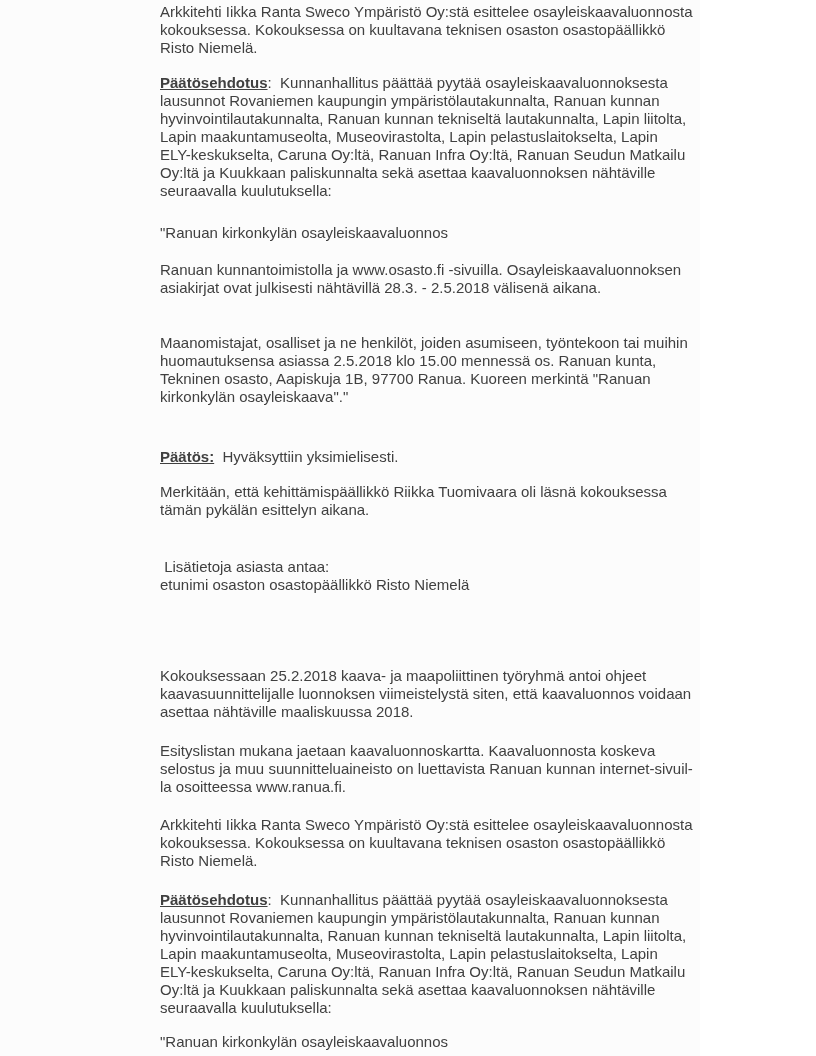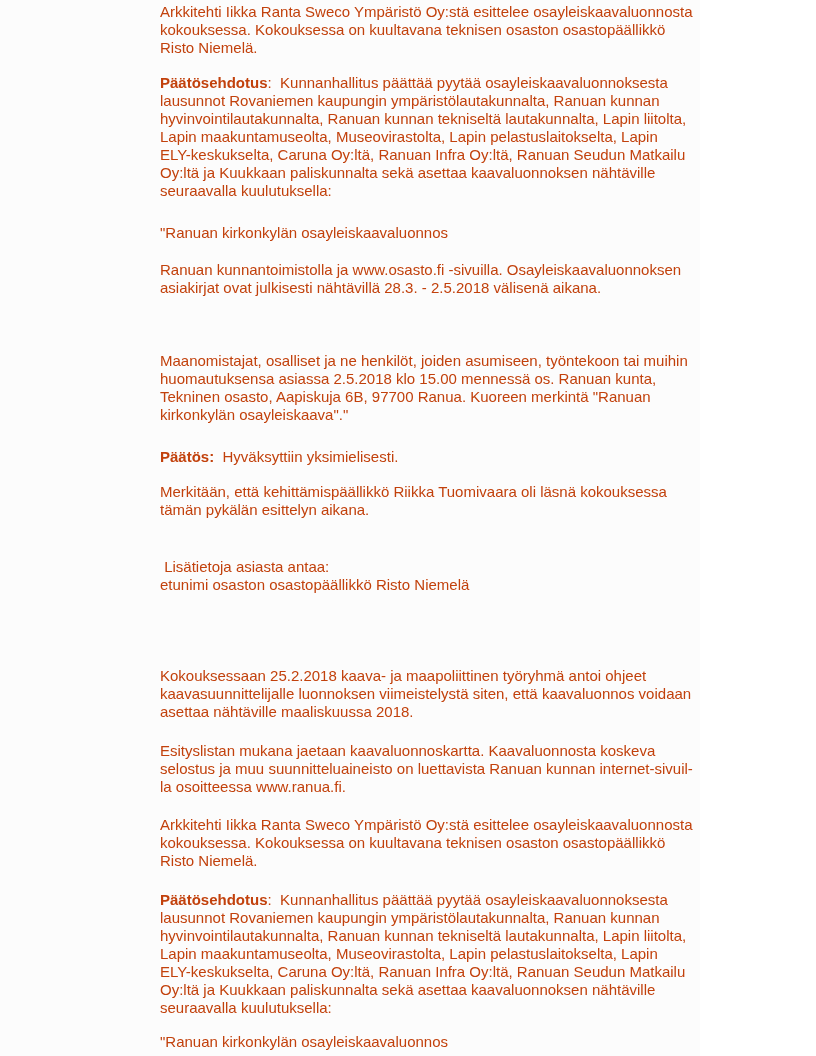--- a/index.html
+++ b/index.html
@@ -4,34 +4,35 @@
 <style>
   html, body { margin: 0; padding: 0; background: #ffffff; }
   .page {
     position: relative;
     width: 700px;
     height: 1056px;
     background: #fcfcfc;
     font-family: "Liberation Sans", sans-serif;
     font-size: 15px;
     line-height: 18px;
-    color: #c2410c;
+    color: #404040;
     overflow: hidden;
   }
   .para {
     position: absolute;
     left: 160px;
   }
   .marginal {
     position: absolute;
     left: 75px;
   }
   .line { white-space: pre; }
   .label {
     font-weight: bold;
+    text-decoration: underline;
   }
 </style>
 </head>
 <body>
 
 <div class="page">
 
   <div class="para" style="top:3px">
       <div class="line">Arkkitehti Iikka Ranta Sweco Ympäristö Oy:stä esittelee osayleiskaavaluonnosta</div>
       <div class="line">kokouksessa. Kokouksessa on kuultavana teknisen osaston osastopäällikkö</div>
@@ -52,24 +53,24 @@
 
   <div class="para" style="top:224px">
       <div class="line">"Ranuan kirkonkylän osayleiskaavaluonnos</div>
     </div>
 
   <div class="para" style="top:261px">
       <div class="line">Ranuan kunnantoimistolla ja www.osasto.fi -sivuilla. Osayleiskaavaluonnoksen</div>
       <div class="line">asiakirjat ovat julkisesti nähtävillä 28.3. - 2.5.2018 välisenä aikana.</div>
     </div>
 
-  <div class="para" style="top:352px">
+  <div class="para" style="top:334px">
       <div class="line">Maanomistajat, osalliset ja ne henkilöt, joiden asumiseen, työntekoon tai muihin</div>
       <div class="line">huomautuksensa asiassa 2.5.2018 klo 15.00 mennessä os. Ranuan kunta,</div>
-      <div class="line">Tekninen osasto, Aapiskuja 6B, 97700 Ranua. Kuoreen merkintä "Ranuan</div>
+      <div class="line">Tekninen osasto, Aapiskuja 1B, 97700 Ranua. Kuoreen merkintä "Ranuan</div>
       <div class="line">kirkonkylän osayleiskaava"."</div>
     </div>
 
   <div class="para" style="top:448px">
     <div class="line"><span class="label">Päätös:</span><span>  Hyväksyttiin yksimielisesti.</span></div>
   </div>
 
   <div class="para" style="top:483px">
       <div class="line">Merkitään, että kehittämispäällikkö Riikka Tuomivaara oli läsnä kokouksessa</div>
       <div class="line">tämän pykälän esittelyn aikana.</div>

